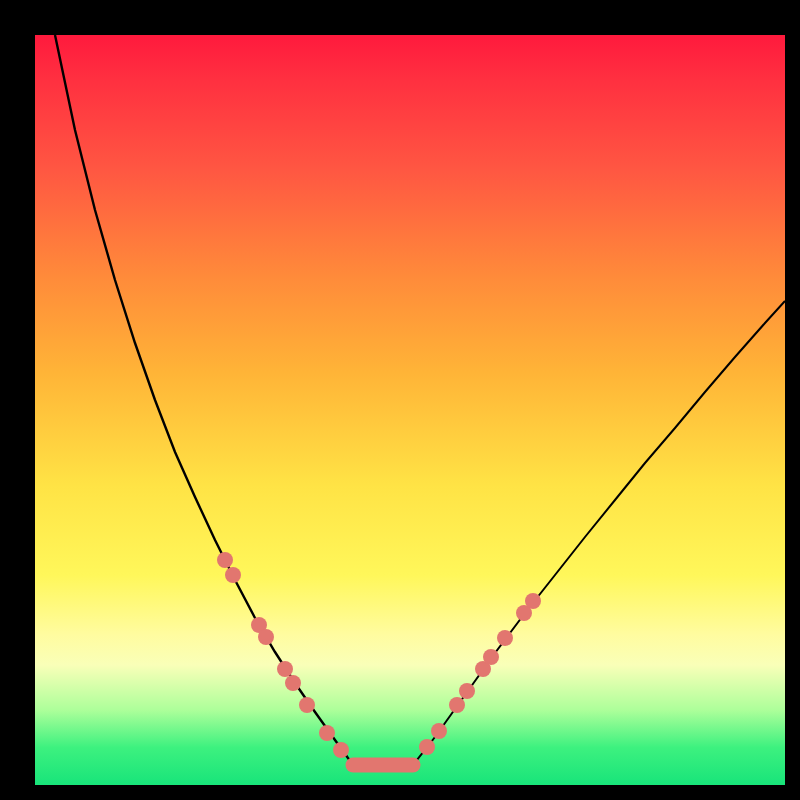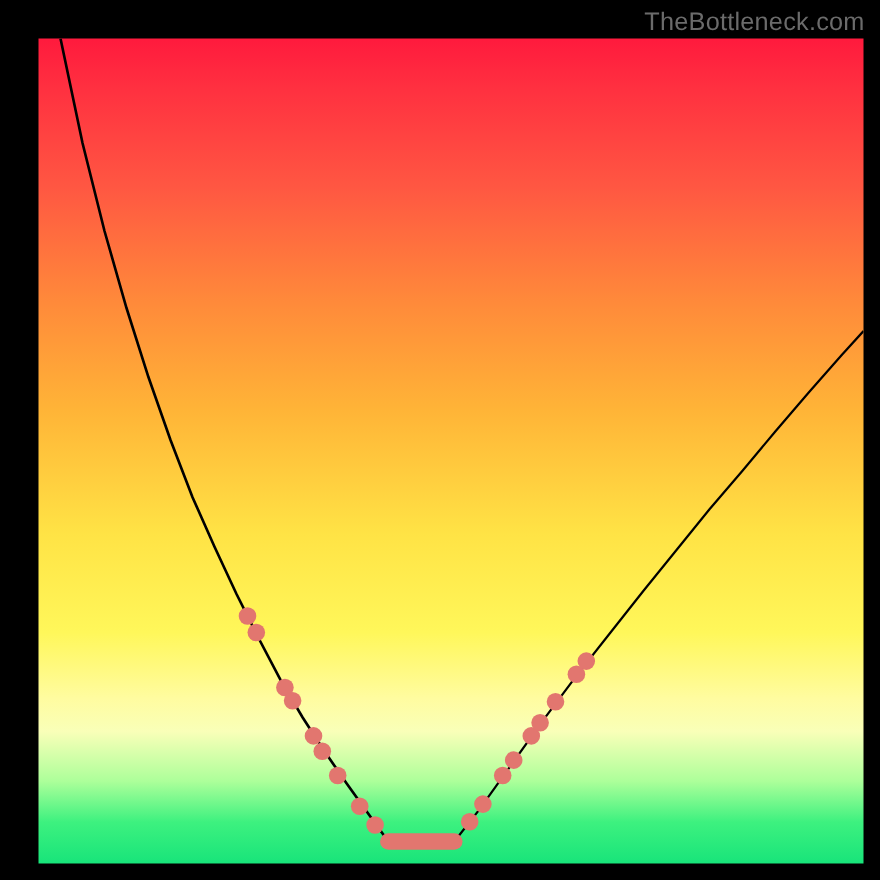--- a/index.html
+++ b/index.html
@@ -102,14 +102,13 @@
           <circle cx="422" cy="670" r="8" class="marker"></circle>
           <circle cx="432" cy="656" r="8" class="marker"></circle>
           <circle cx="448" cy="634" r="8" class="marker"></circle>
           <circle cx="456" cy="622" r="8" class="marker"></circle>
           <circle cx="470" cy="603" r="8" class="marker"></circle>
           <circle cx="489" cy="578" r="8" class="marker"></circle>
           <circle cx="498" cy="566" r="8" class="marker"></circle>
         </g>
     </svg>
   </div>
-  <div class="watermark">TheBottleneck.com</div>
 </div>
 
 </body></html>

